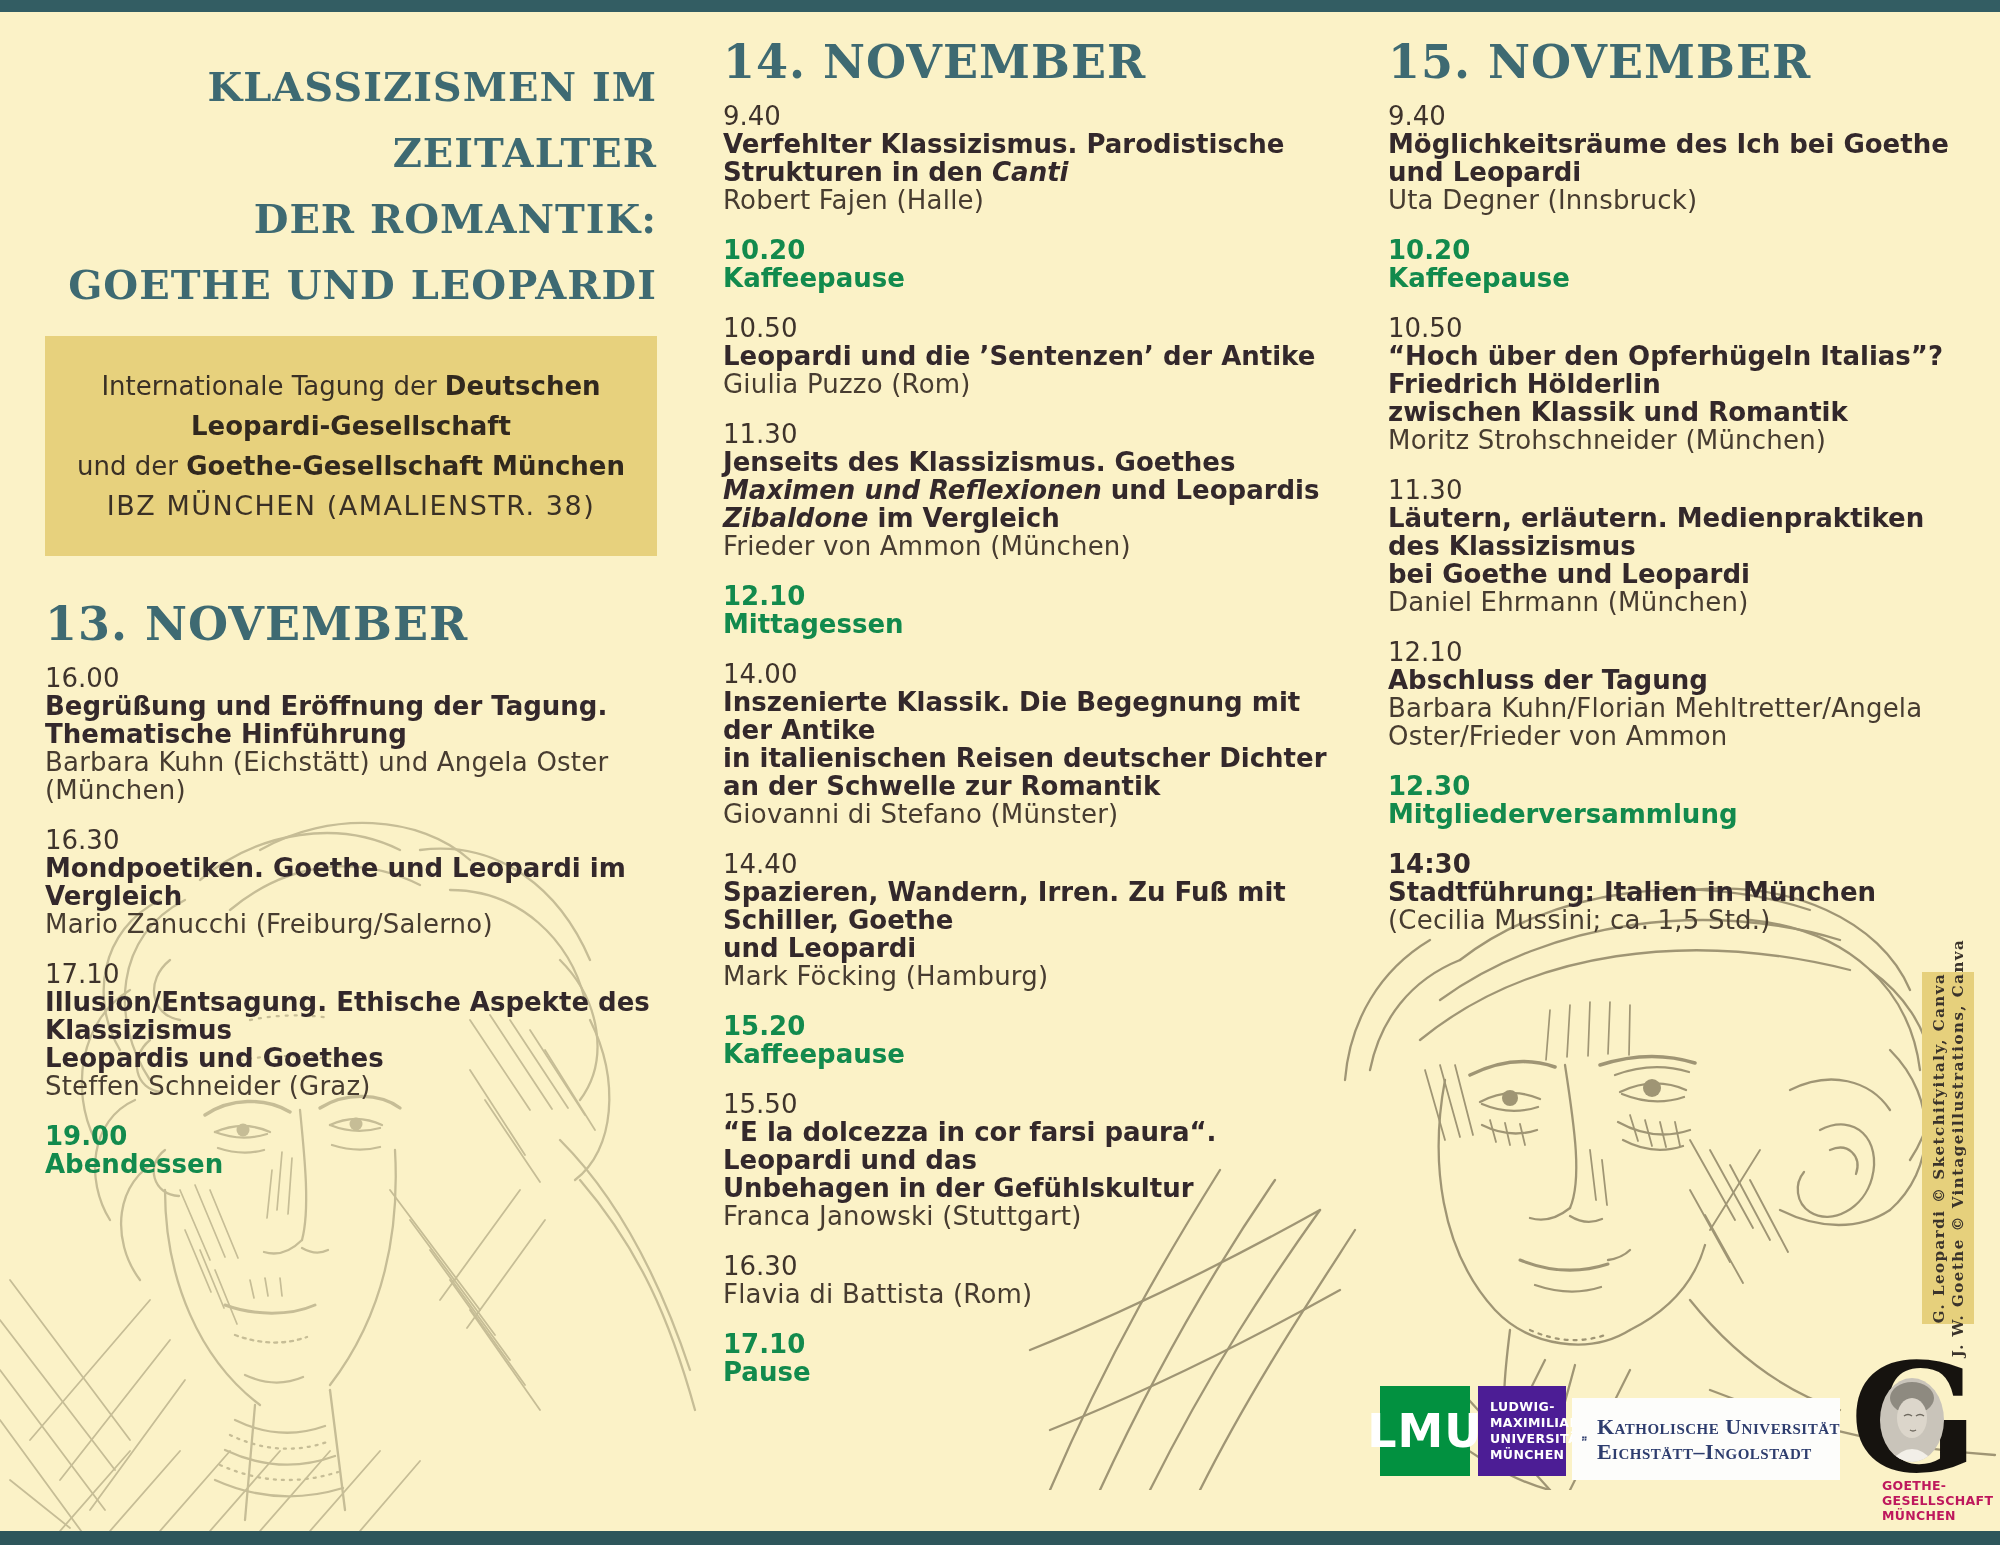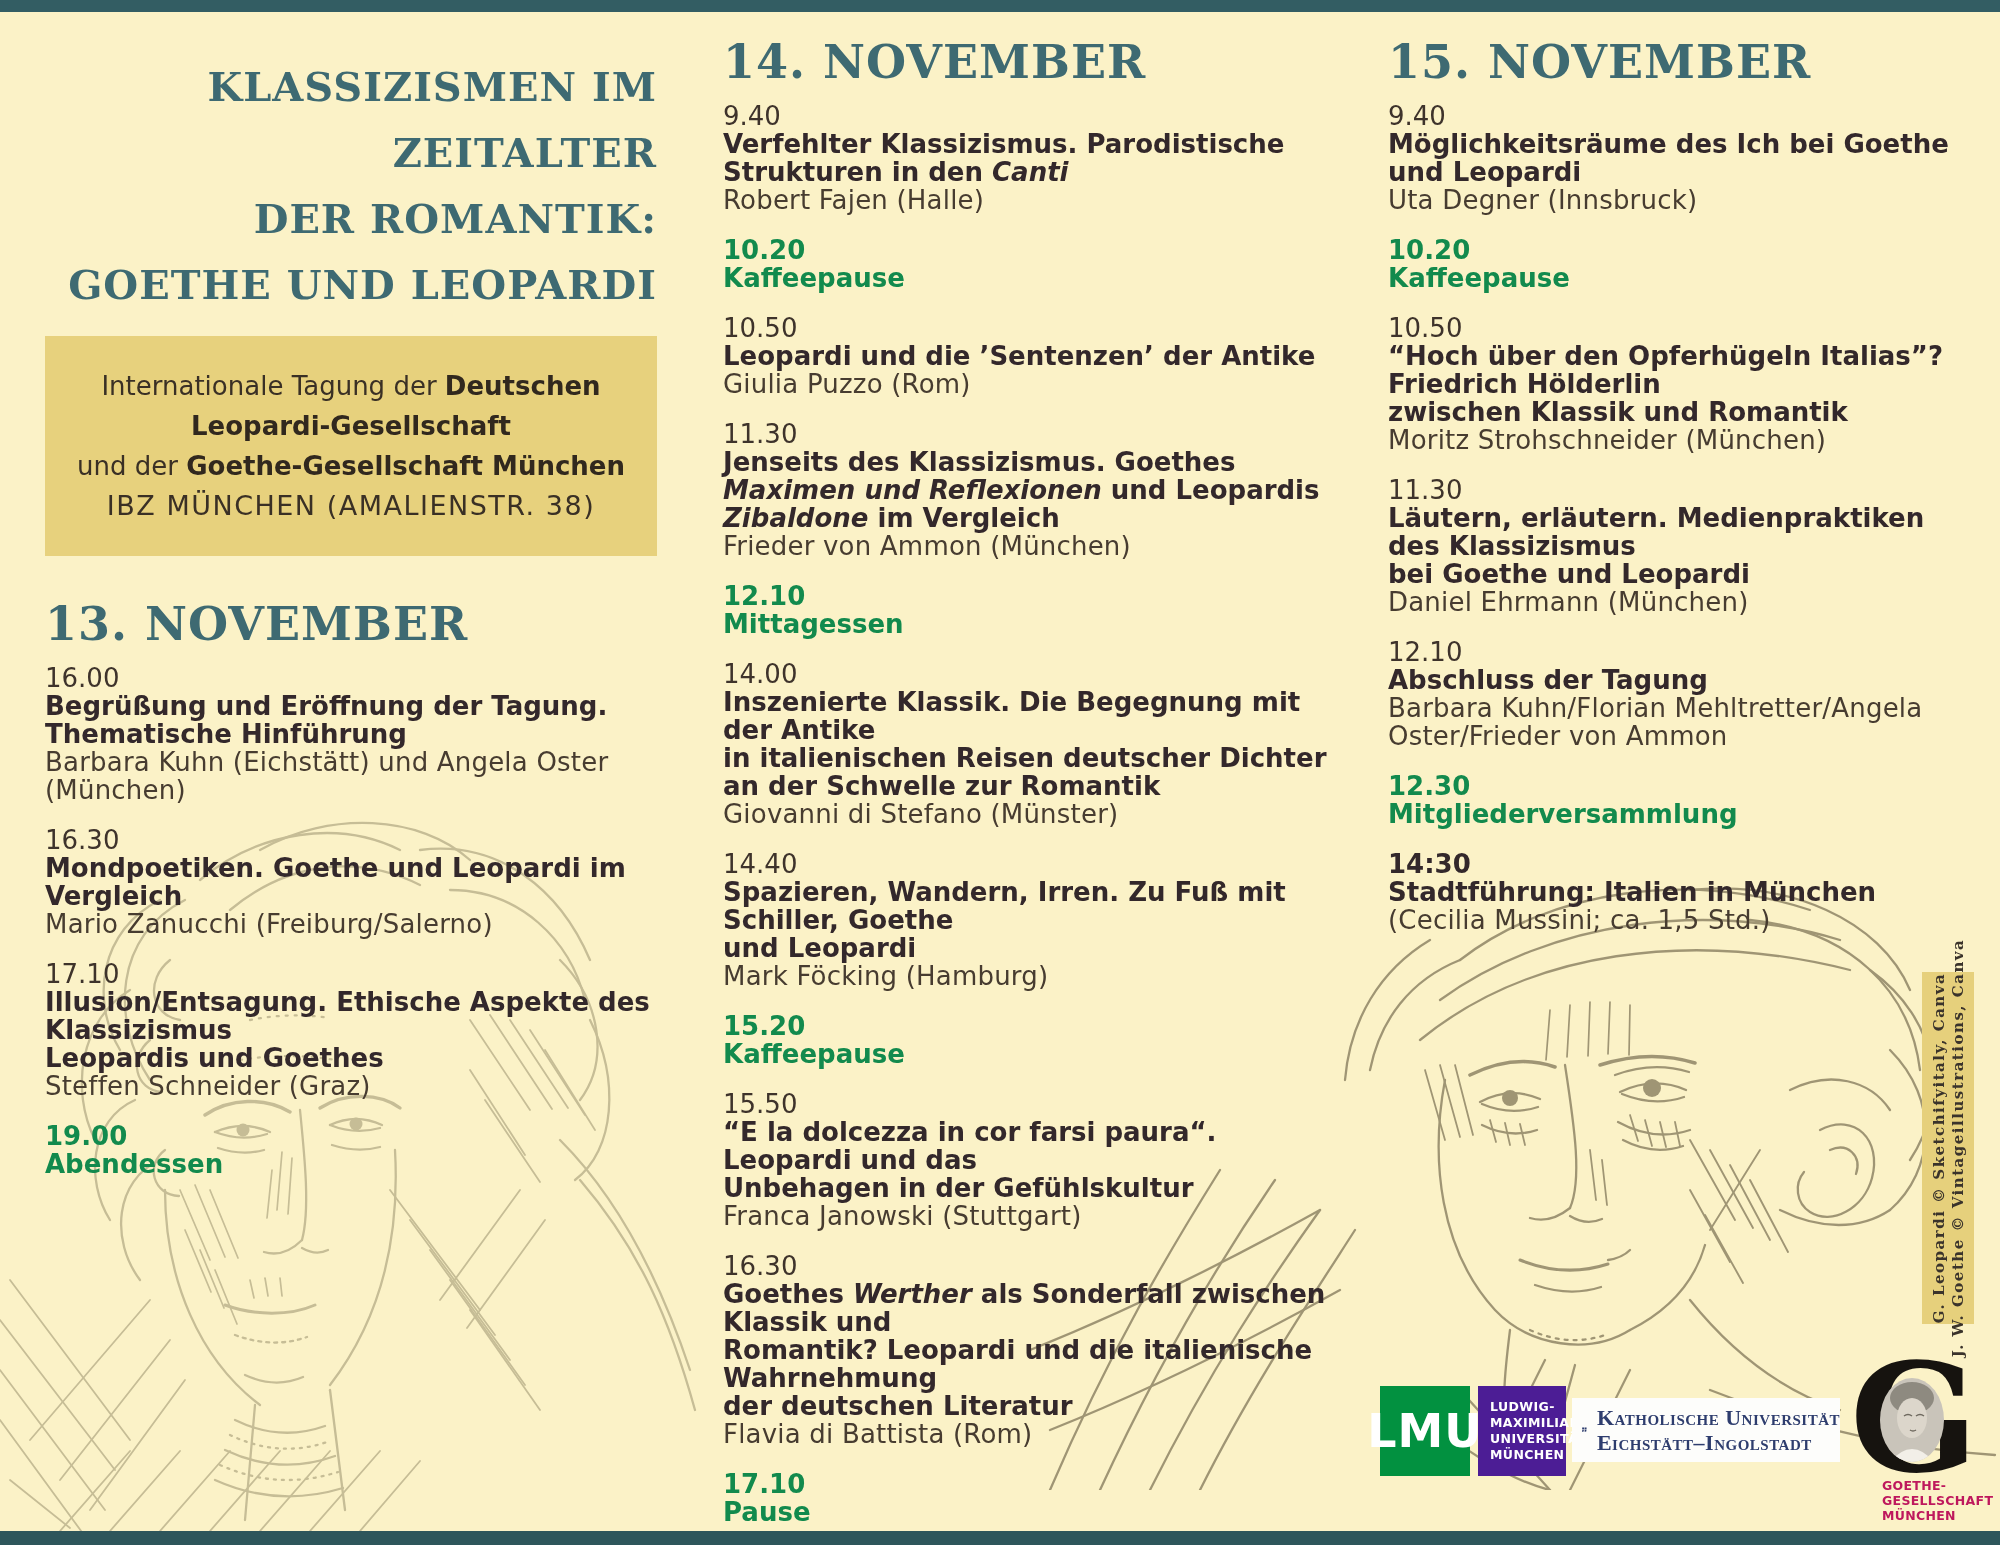--- a/index.html
+++ b/index.html
@@ -44,21 +44,21 @@
   #credit .line{font-family:"DejaVu Serif","Liberation Serif",serif;font-weight:700;
     font-size:15px;letter-spacing:1.5px;color:#3A332B;white-space:nowrap;}
 
   
   #lmu1{position:absolute;left:1380px;top:1386px;width:90px;height:90px;background:#029140;
     display:flex;align-items:center;justify-content:center;}
   #lmu1 .abbr{color:#fff;font-weight:700;font-size:46px;letter-spacing:1px;}
   #lmu2{position:absolute;left:1478px;top:1386px;width:88px;height:90px;background:#4c1d95;
     display:flex;flex-direction:column;justify-content:center;padding-left:12px;box-sizing:border-box;}
   #lmu2 .nline{color:#fff;font-size:12.5px;font-weight:700;line-height:16px;letter-spacing:.4px;}
-  #ku{position:absolute;left:1572px;top:1398px;width:268px;height:64px;background:#FDFDFB;
+  #ku{position:absolute;left:1572px;top:1398px;width:268px;height:82px;background:#FDFDFB;
     display:flex;align-items:center;gap:10px;padding-left:10px;box-sizing:border-box;}
   #ku .ku-text{display:flex;flex-direction:column;}
   #ku .kline{font-family:"Liberation Serif","DejaVu Serif",serif;font-variant:small-caps;
     color:#2E3D6E;font-size:22px;line-height:25px;font-weight:600;letter-spacing:.5px;white-space:nowrap;}
   #gg{position:absolute;left:1850px;top:1362px;width:125px;height:112px;}
   #gg .bigG{font-family:"DejaVu Serif","Liberation Serif",serif;font-weight:700;
     font-size:150px;line-height:112px;color:#16130F;}
   #gg .oval{position:absolute;left:30px;top:16px;width:64px;height:84px;border-radius:50%;overflow:hidden;}
   #ggtext{position:absolute;left:1882px;top:1478px;}
   #ggtext .gline{font-size:12.5px;line-height:15px;font-weight:700;color:#be185d;letter-spacing:.3px;}
@@ -341,23 +341,20 @@
           <div class="event-title"><span>Kaffeepause</span></div>
         </div>
         <div class="event">
           <div class="event-time">15.50</div>
           <div class="event-title"><span>“E la dolcezza in cor farsi paura“. Leopardi und das
 Unbehagen in der Gefühlskultur</span></div>
           <div class="event-speaker">Franca Janowski (Stuttgart)</div>
         </div>
         <div class="event">
           <div class="event-time">16.30</div>
-          <div class="event-title"><span>Goethes </span><em>Werther</em><span> als Sonderfall zwischen Klassik und
-Romantik? Leopardi und die italienische Wahrnehmung
-der deutschen Literatur</span></div>
           <div class="event-speaker">Flavia di Battista (Rom)</div>
         </div>
         <div class="event break">
           <div class="event-time">17.10</div>
           <div class="event-title"><span>Pause</span></div>
         </div>
       </div>
   </section>
 
   <section class="column" id="col3">

